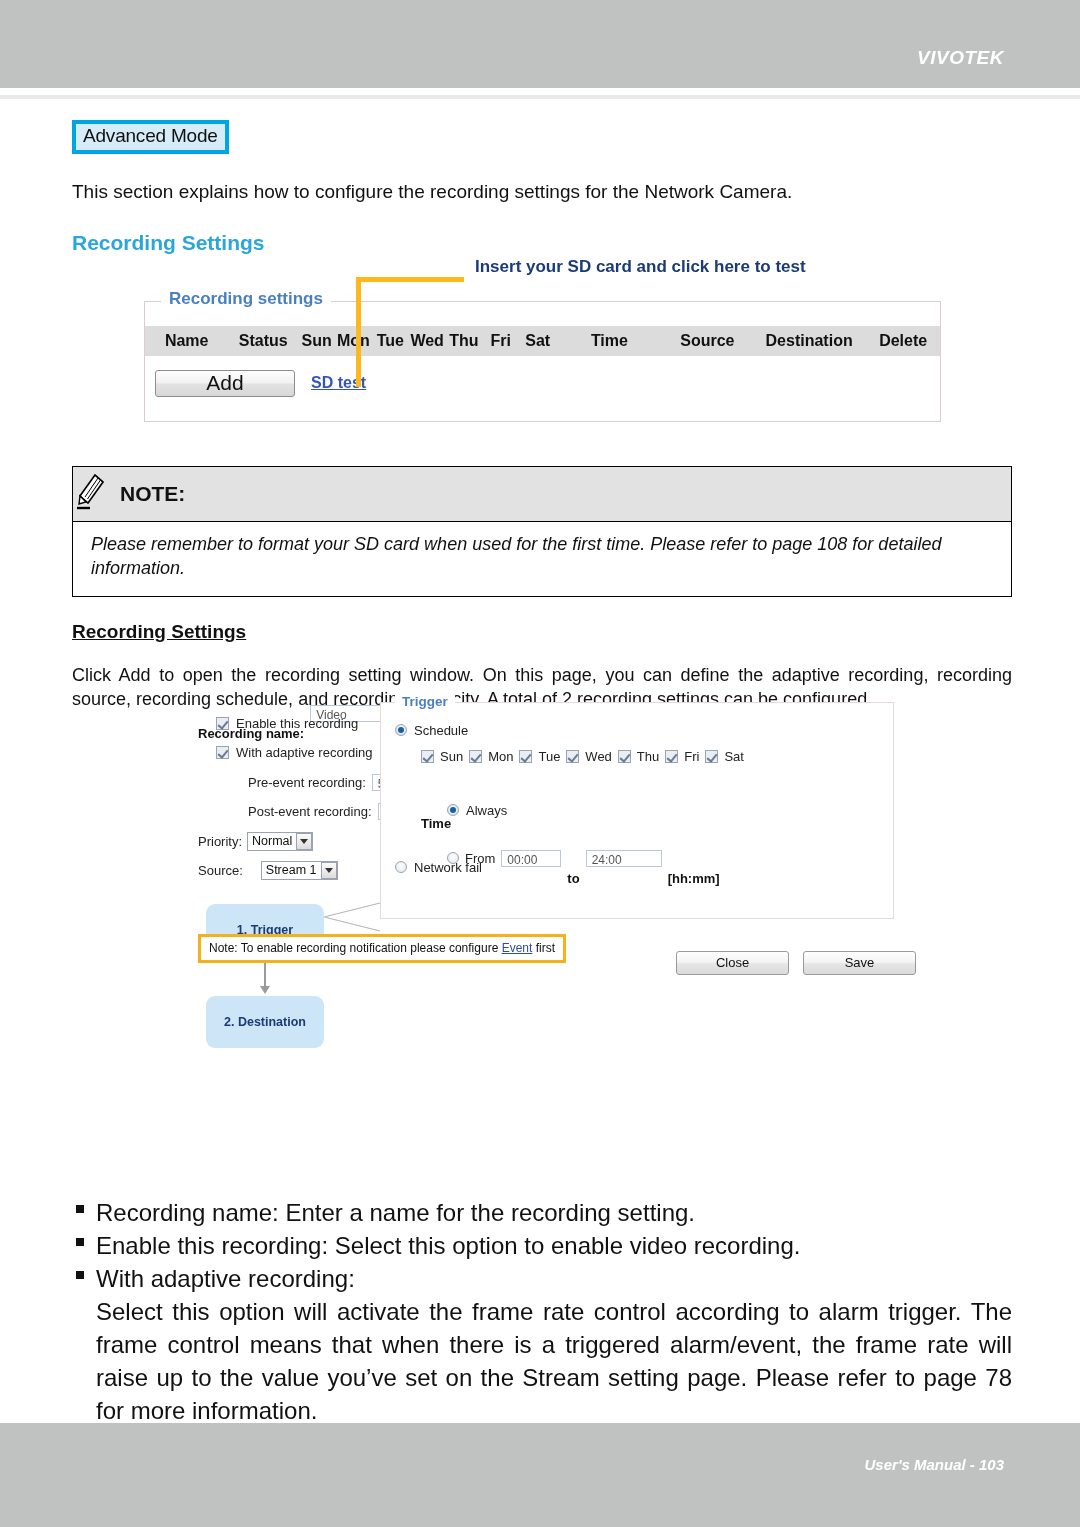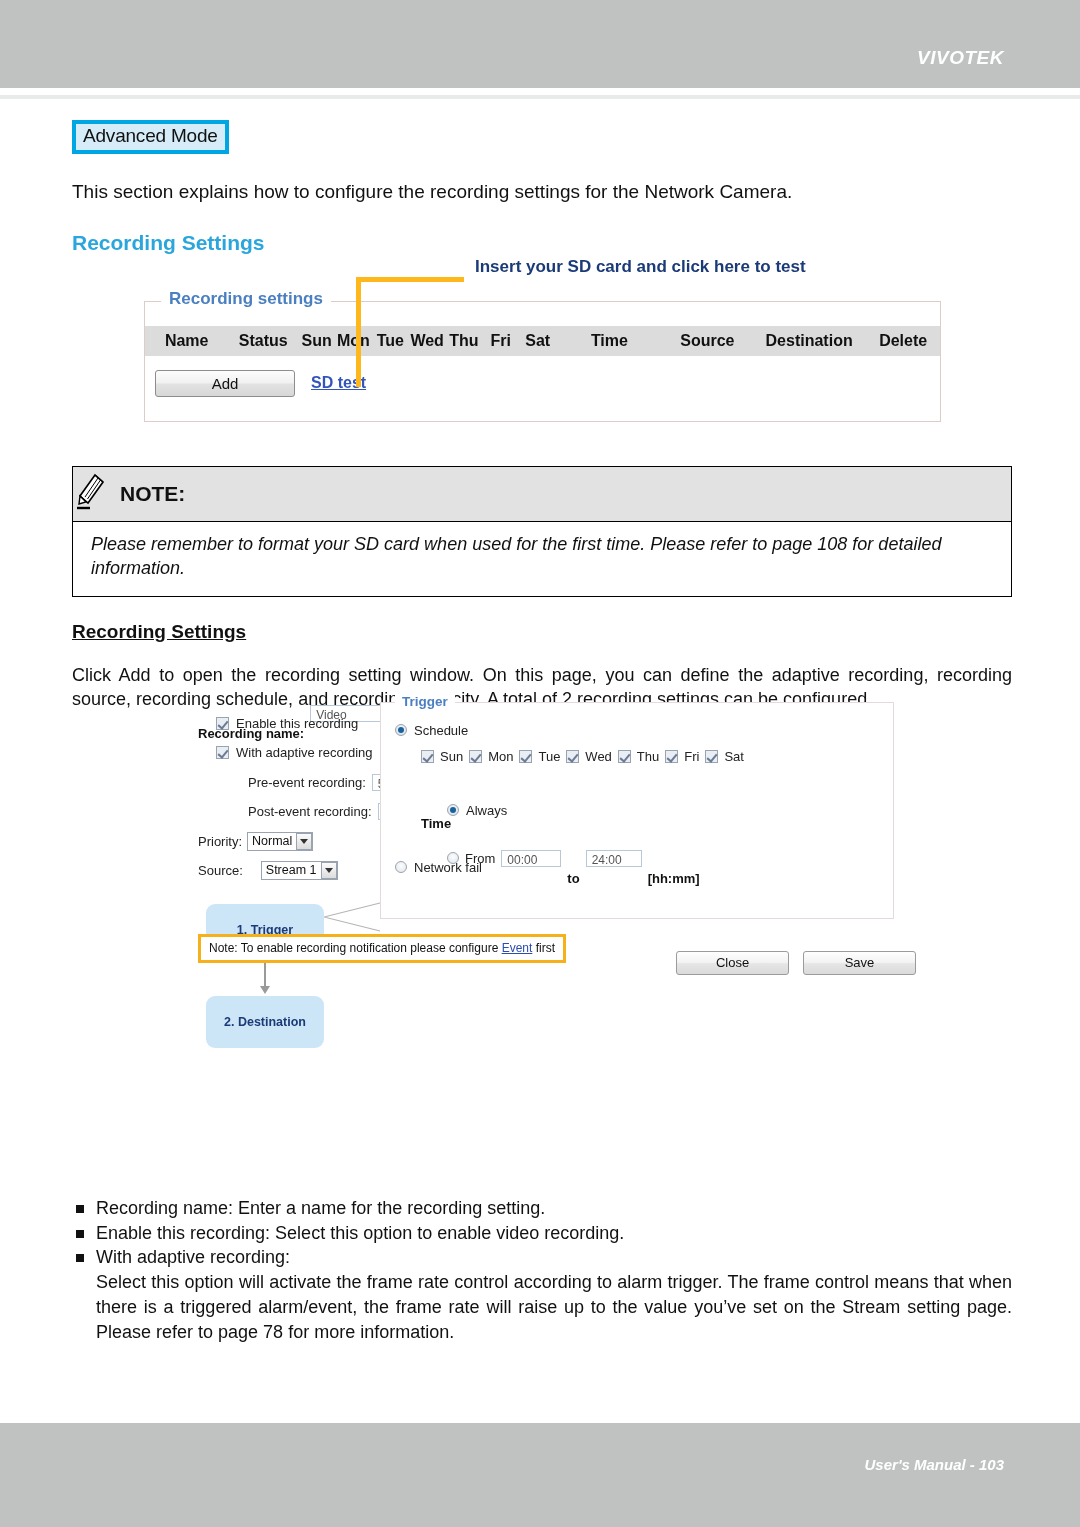--- a/index.html
+++ b/index.html
@@ -165,21 +165,21 @@
     margin: 14px 0 0 10px;
     display: flex;
     align-items: center;
     gap: 16px;
   }
   .btn3d {
     width: 140px; height: 27px;
     border: 1px solid #8d8d8d;
     border-radius: 3px;
     background: linear-gradient(180deg, #fdfdfd 0%, #f1f1f1 48%, #e2e2e2 52%, #d7d7d7 100%);
-    font-size: 15px;
+    font-size: 21px;
     color: #111;
     font-family: "Liberation Sans", sans-serif;
     cursor: pointer;
     padding: 0;
   }
   .sd-link {
     color: #3355bb;
     font-size: 16px;
     font-weight: bold;
     text-decoration: underline;
@@ -392,21 +392,21 @@
     font-family: "Liberation Sans", sans-serif;
     cursor: pointer;
     padding: 0;
   }
 
   
   .bullets { margin: 10px 0 0 0; }
   .bullet {
     position: relative;
     padding-left: 24px;
-    font-size: 18px;
+    font-size: 24px;
     color: #111;
     line-height: 1.38;
     text-align: justify;
   }
   .bullet::before {
     content: "";
     position: absolute;
     left: 4px; top: 9px;
     width: 8px; height: 8px;
     background: #111;
@@ -569,21 +569,21 @@
       <div class="frm-row" style="left:66px; top:100px; gap:7px;">
         <span class="radio on"></span>
         <span>Always</span>
       </div>
 
       <div class="frm-row" style="left:66px; top:128px; gap:6px;">
         <span class="radio"></span>
         <span>From</span>
         <span class="txtbox" style="width:60px;">00:00</span>
         <span class="lbl-bold">to</span>
-        <span class="txtbox" style="width:56px;">24:00</span>
+        <span class="txtbox" style="width:76px;">24:00</span>
         <span class="lbl-bold">[hh:mm]</span>
       </div>
 
       <div class="frm-row" style="left:14px; top:157px; gap:7px;">
         <span class="radio"></span>
         <span>Network fail</span>
       </div>
     </div>
 
     <div class="note-yellow"><span>Note: To enable recording notification please configure </span><u>Event</u><span> first</span></div>

